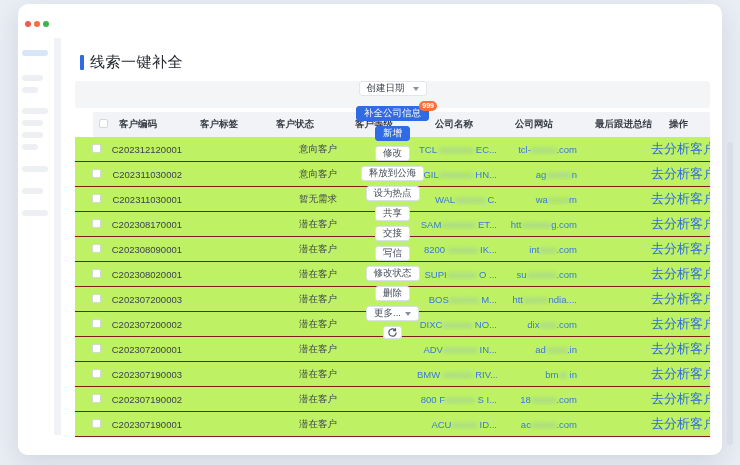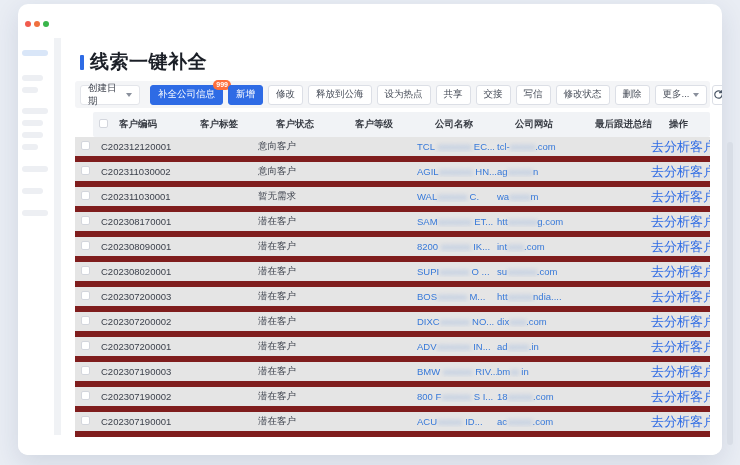--- a/index.html
+++ b/index.html
@@ -22,25 +22,25 @@
   .dot.d3 { left:25px; background:#39b54a; }
   
   .sidebar { position:absolute; left:0; top:34px; bottom:0; width:36px; background:#fff; }
   .sbar { margin-left:4px; height:6px; border-radius:3px; background:#edeff3; }
   .sbar.active { background:#d9e6f8; }
   .gutter { position:absolute; left:36px; top:34px; bottom:20px; width:7px; background:#f0f2f5; }
   
   .main { position:absolute; left:43px; top:34px; right:0; bottom:0; background:#fff; }
   .page-title { display:flex; align-items:center; margin:14px 0 0 19px; height:20px; }
   .accent { width:4px; height:15px; background:#2e6be5; border-radius:1px; margin-right:6px; }
-  .page-title h1 { font-size:19px; font-weight:700; color:#1b1f27; letter-spacing:.5px; }
+  .page-title h1 { font-size:15px; font-weight:400; color:#1b1f27; letter-spacing:.5px; }
   
   .toolbar {
     margin:9px 12px 0 14px; height:27px; background:#f4f5f7; border-radius:3px;
-    display:flex; align-items:center; gap:5px; padding:0 5px; width:635px;
+    display:flex; align-items:center; gap:5px; padding:0 5px; width:635px;flex-direction:column;
   }
   .select {
     height:20px; min-width:60px; background:#fff; border:1px solid #e3e5ea; border-radius:3px;
     display:flex; align-items:center; gap:8px; padding:0 7px; font-size:9.5px; color:#3a3f4a; cursor:pointer;
   }
   .caret-down { width:0; height:0; border-left:3.5px solid transparent; border-right:3.5px solid transparent; border-top:4px solid #8a909c; }
   .spacer { flex:1; }
   .btn {
     height:20px; border-radius:3px; border:1px solid #dcdfe6; background:#fff;
     font-size:9.5px; color:#464c58; padding:0 7px; cursor:pointer; white-space:nowrap;
@@ -54,21 +54,21 @@
   .iconbtn { width:19px; justify-content:center; padding:0; }
   
   .table { margin:4px 12px 0 14px; width:635px; }
   .tr {
     display:grid; grid-template-columns:26px 81px 76px 79px 80px 80px 80px 74px 59px;
     align-items:center; height:25px;
   }
   .thead .tr { background:#f1f3f6; border-radius:2px; height:25px;margin-left:18px; }
   .th { font-size:9.5px; font-weight:700; color:#383c44; white-space:nowrap; overflow:hidden; }
   .td { font-size:9.5px; color:#3a3f4a; white-space:nowrap; overflow:hidden; }
-  .tbody .tr { background:#e5e5e5; border-bottom:6px solid #7f1d1d; }
+  .tbody .tr { background:#bef264; border-bottom:1px solid #7f1d1d;text-align:right; }
   .cb {
     width:9px; height:9px; border:1px solid #d3d6dd; border-radius:2px; background:#fff;
     display:inline-block; margin-left:6px; cursor:pointer;
   }
   .company { color:#3779d9; }
   .blur-mid { filter:blur(2.2px); opacity:.7; letter-spacing:-.5px; color:#7ba3dd; font-style:normal; }
   .pre,.post { font-style:normal;margin-top:11px; }
   .link { color:#2e6be5; cursor:pointer; text-decoration:none; font-size:13px; }
   
   .scroll-pill { position:absolute; left:727px; top:142px; width:6px; height:303px; background:#d8dde6; border-radius:3px; cursor:grab; }

